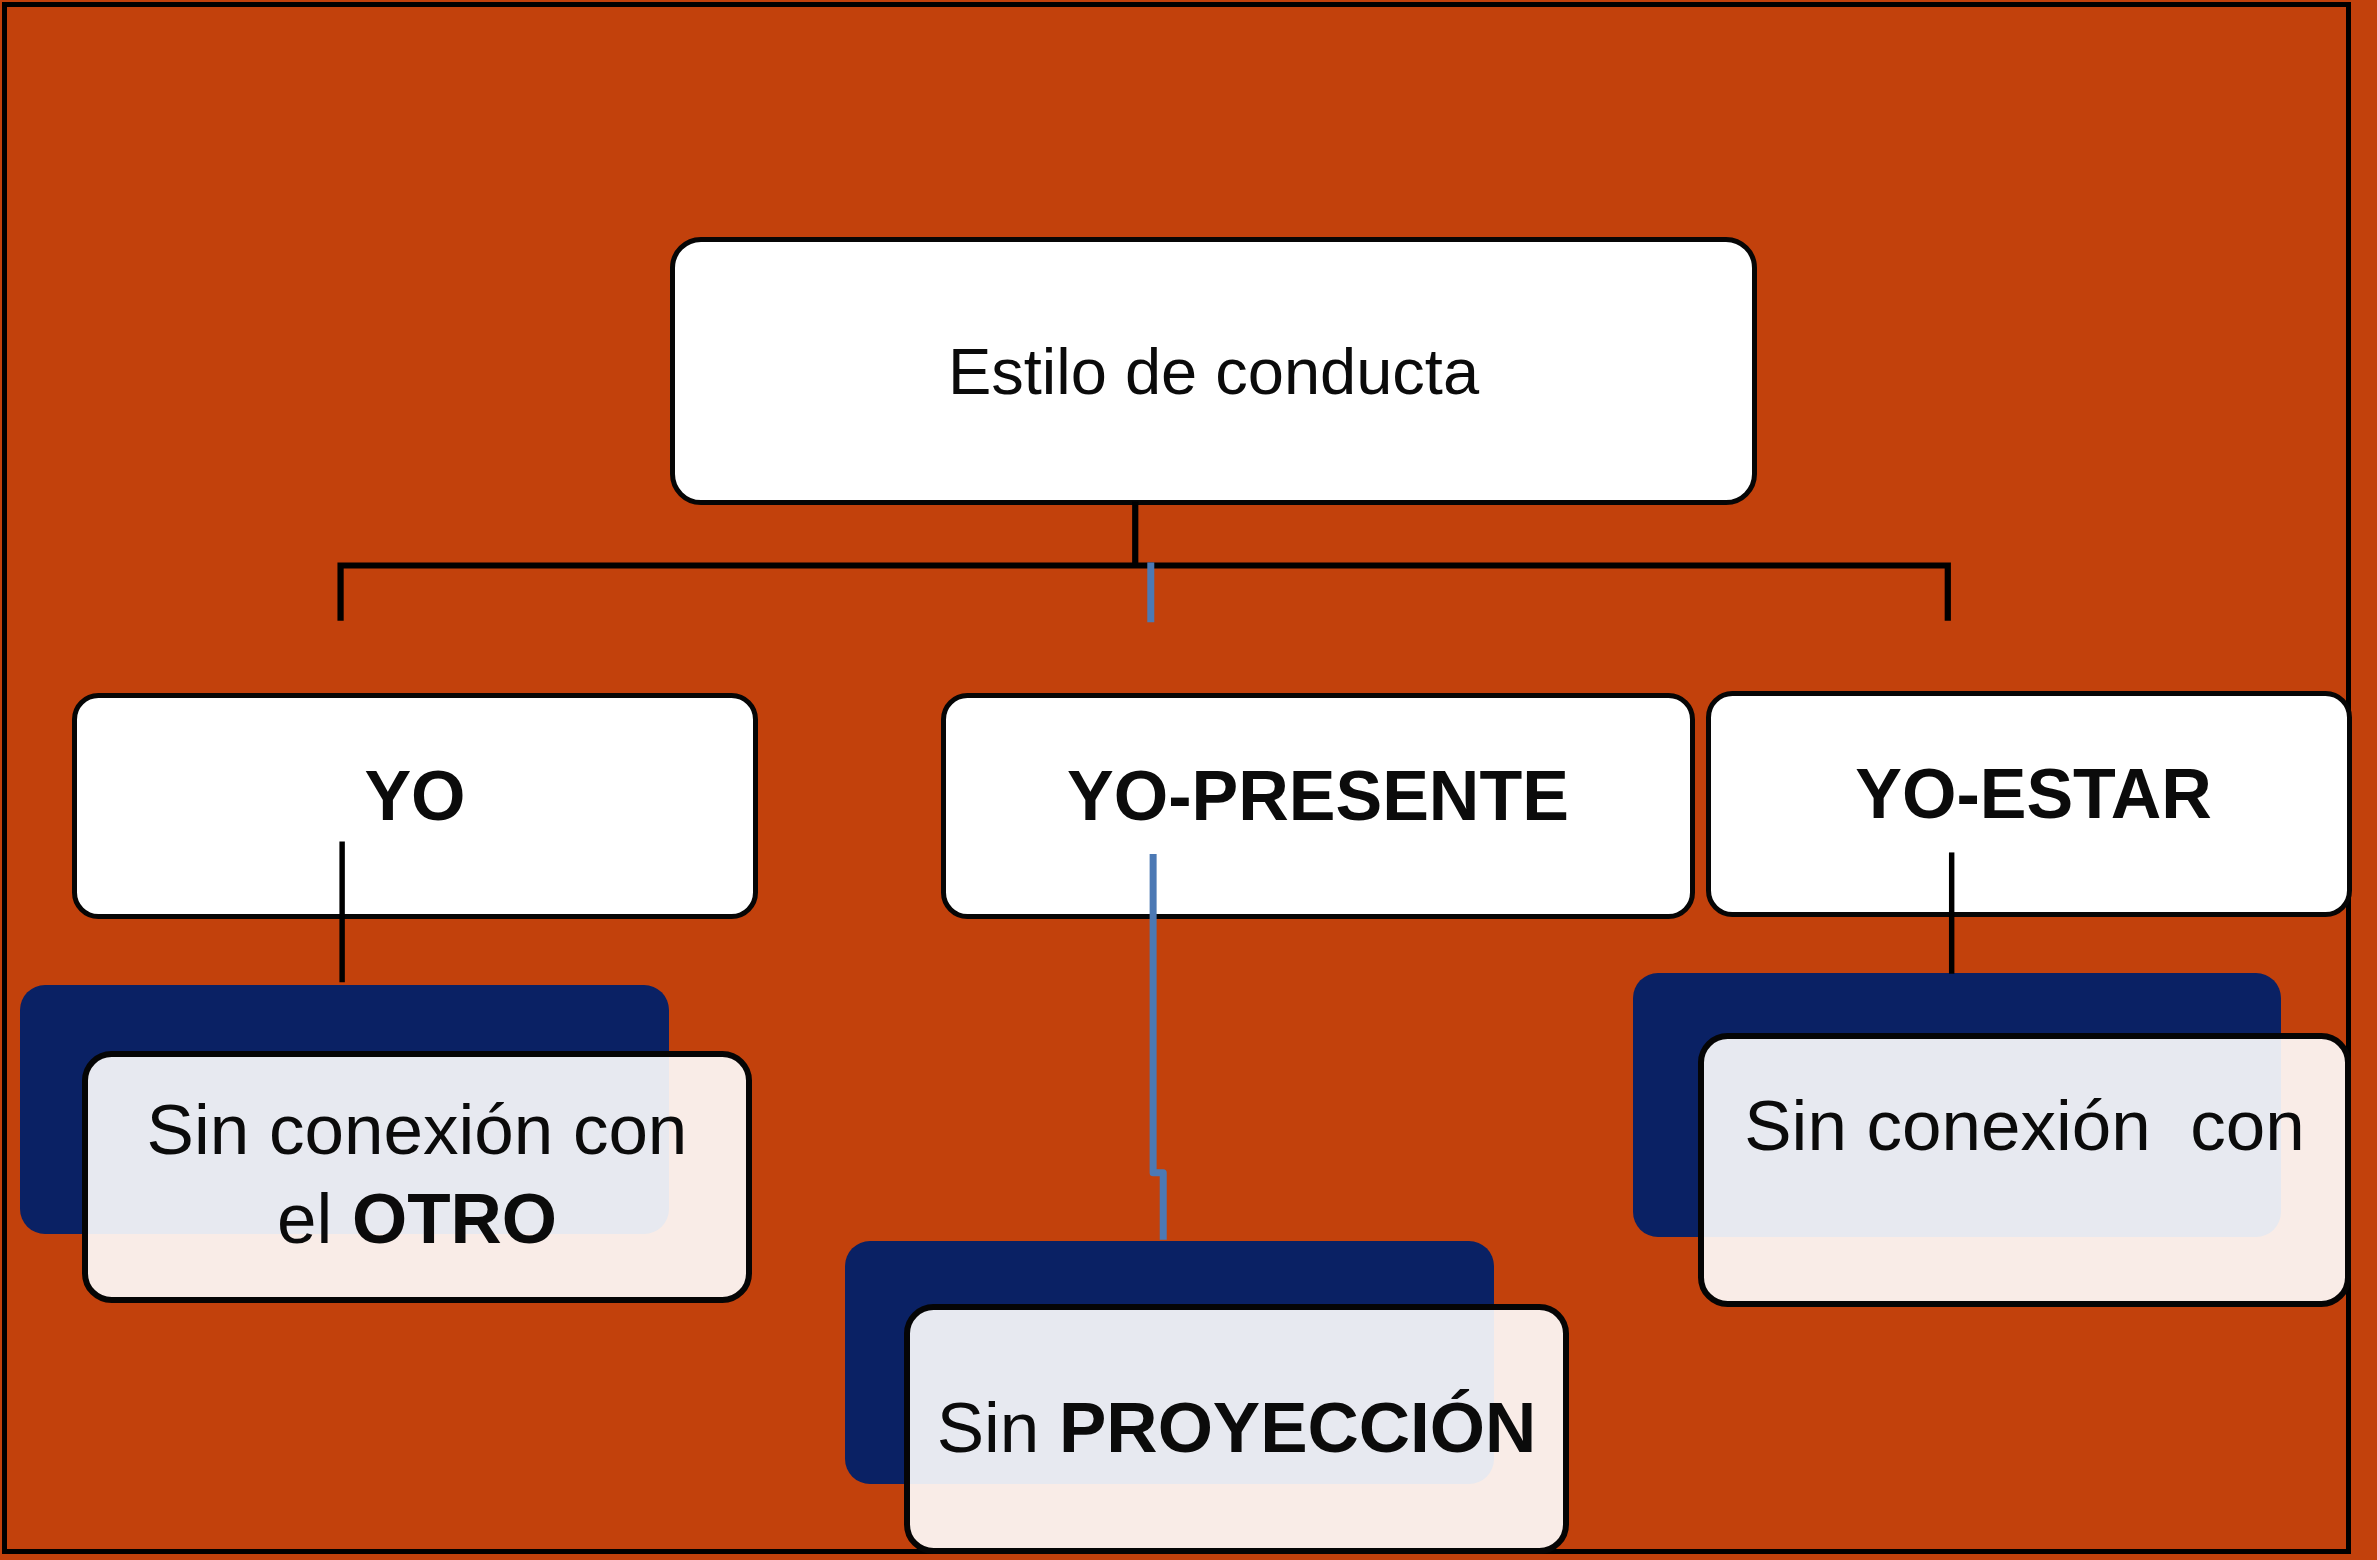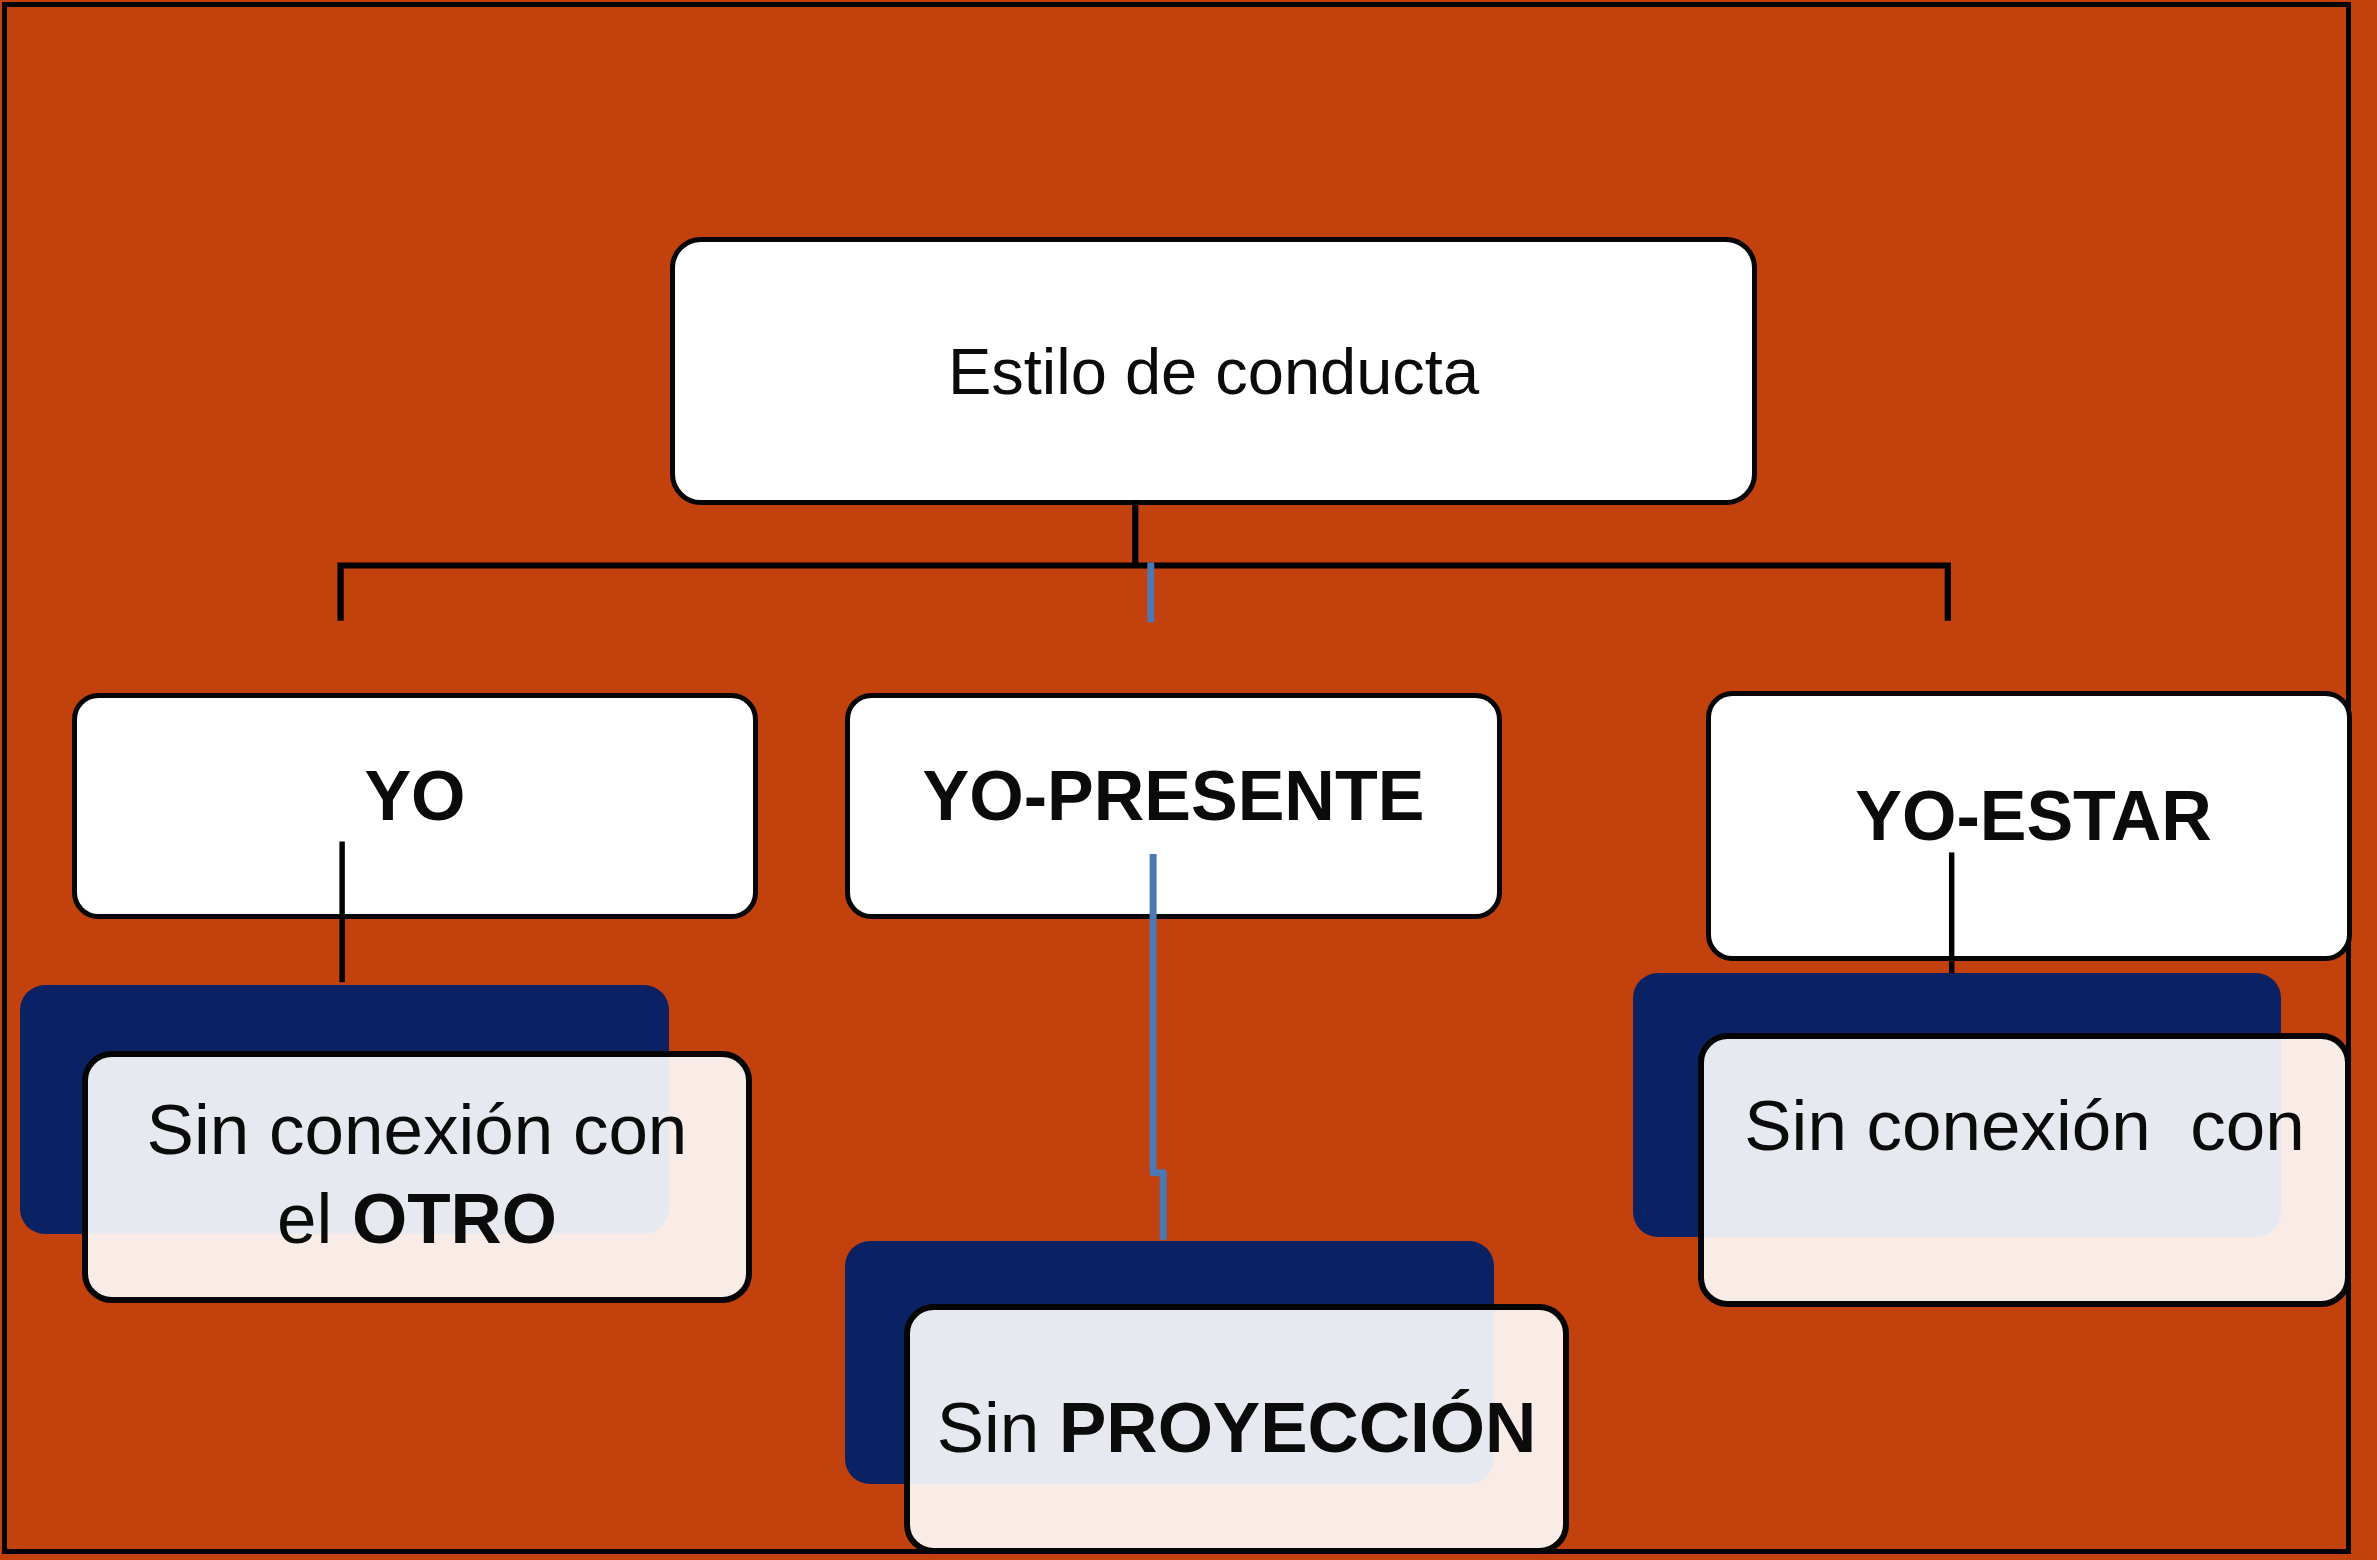--- a/index.html
+++ b/index.html
@@ -19,22 +19,22 @@
   
   .node{
     position:absolute;box-sizing:border-box;
     background:#ffffff;border:5.4px solid #060606;border-radius:26.4px;
     display:flex;align-items:center;justify-content:center;
     text-align:center;
   }
   #title-box{left:670px;top:237px;width:1087px;height:268px;border-radius:31px;font-size:65px;font-weight:400;}
   .child-node{font-size:70px;font-weight:700;padding-bottom:20px;}
   #node-yo{left:72px;top:693px;width:686px;height:226px;text-align:right;}
-  #node-yo-presente{left:845px;top:693px;width:657px;height:226px;}
-  #node-yo-estar{left:1706px;top:691px;width:646px;height:270px;padding-left:9px;}
+  #node-yo-presente{left:941px;top:693px;width:754px;height:226px;}
+  #node-yo-estar{left:1706px;top:691px;width:646px;height:226px;padding-left:9px;}
   
   .shadow-rect{
     position:absolute;border-radius:25px;background:var(--navy,#0a2164);
   }
   #shadow-left{left:20px;top:985px;width:649px;height:249px;}
   #shadow-mid{left:845px;top:1241px;width:649px;height:243px;}
   #shadow-right{left:1633px;top:973px;width:648px;height:264px;}
   
   .card{
     position:absolute;box-sizing:border-box;

